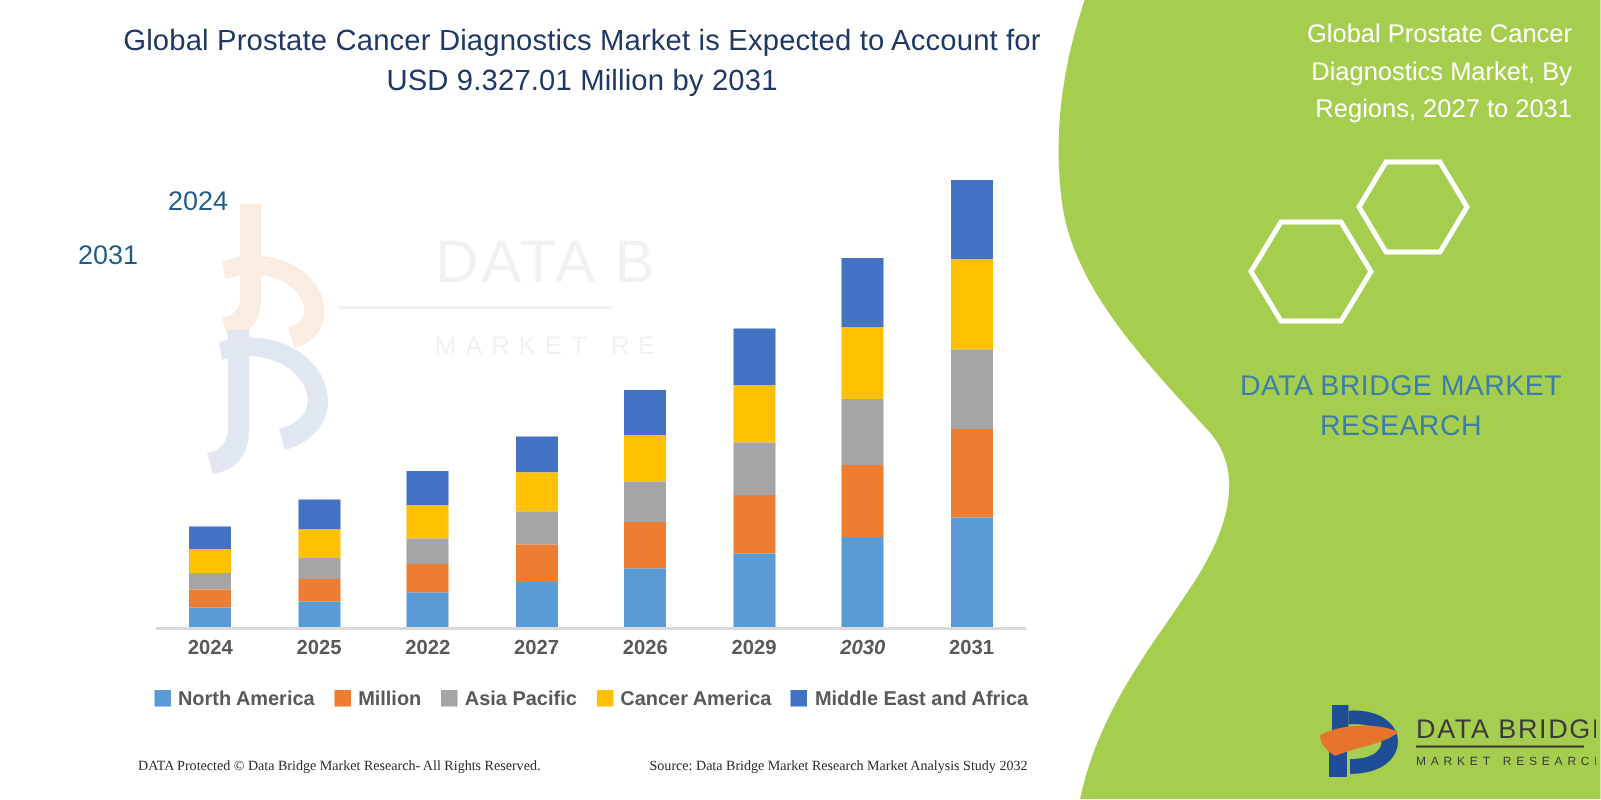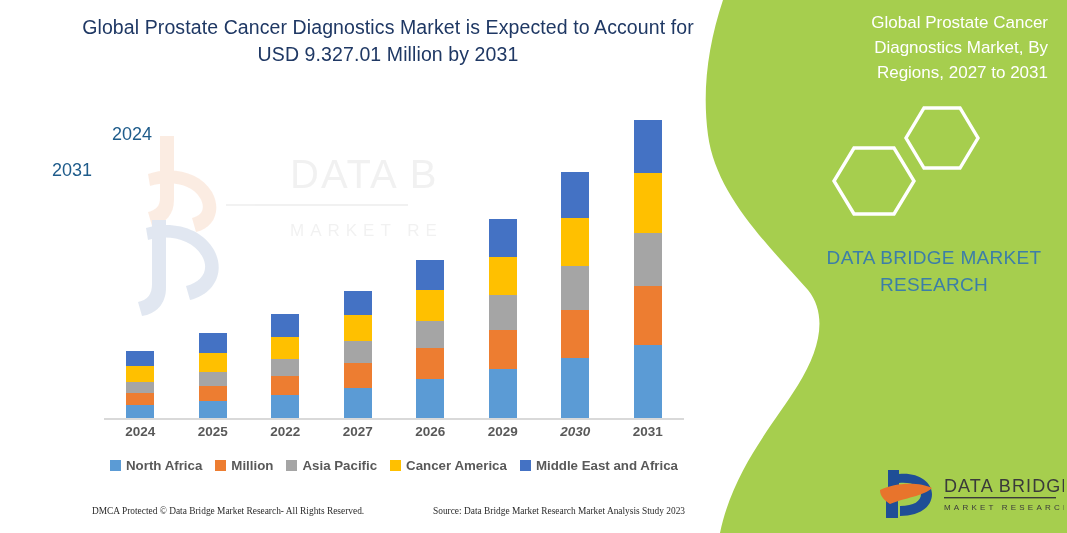--- a/index.html
+++ b/index.html
@@ -146,43 +146,43 @@
       <div class="xlab" style="left: 223.75px;">2027</div>
       <div class="xlab" style="left: 296.25px;">2026</div>
       <div class="xlab" style="left: 368.75px;">2029</div>
       <div class="xlab" style="left: 441.25px; font-style: italic;">2030</div>
       <div class="xlab" style="left: 513.75px;">2031</div>
     </div>
 
   <div id="legend">
       <div class="lg">
         <span class="lgsw" style="background: rgb(91, 155, 213);"></span>
-        <span class="lgtx">North Africa</span>
+        <span class="lgtx">North America</span>
       </div>
       <div class="lg">
         <span class="lgsw" style="background: rgb(237, 125, 49);"></span>
         <span class="lgtx">Million</span>
       </div>
       <div class="lg">
         <span class="lgsw" style="background: rgb(165, 165, 165);"></span>
         <span class="lgtx">Asia Pacific</span>
       </div>
       <div class="lg">
         <span class="lgsw" style="background: rgb(255, 192, 0);"></span>
         <span class="lgtx">Cancer America</span>
       </div>
       <div class="lg">
         <span class="lgsw" style="background: rgb(68, 114, 196);"></span>
         <span class="lgtx">Middle East and Africa</span>
       </div>
     </div>
 
   <div id="footer">
-    <span id="footer-left">DMCA Protected © Data Bridge Market Research-  All Rights Reserved.</span>
-    <span id="footer-right">Source: Data Bridge Market Research  Market Analysis Study 2023</span>
+    <span id="footer-left">DATA Protected © Data Bridge Market Research-  All Rights Reserved.</span>
+    <span id="footer-right">Source: Data Bridge Market Research  Market Analysis Study 2032</span>
   </div>
 
   <div id="panel-title">Global Prostate Cancer Diagnostics Market, By Regions, 2027 to 2031</div>
 
   <svg id="hexes" viewBox="0 0 210 112">
     <polygon points="104,4 140,4 158,34 140,64 104,64 86,34" fill="none" stroke="#ffffff" stroke-width="3.4"></polygon>
     <polygon points="34,44 74,44 94,77 74,110 34,110 14,77" fill="none" stroke="#ffffff" stroke-width="3.4"></polygon>
   </svg>
   <div class="hexlab" id="hex-2031-label">2031</div>
   <div class="hexlab" id="hex-2024-label">2024</div>

